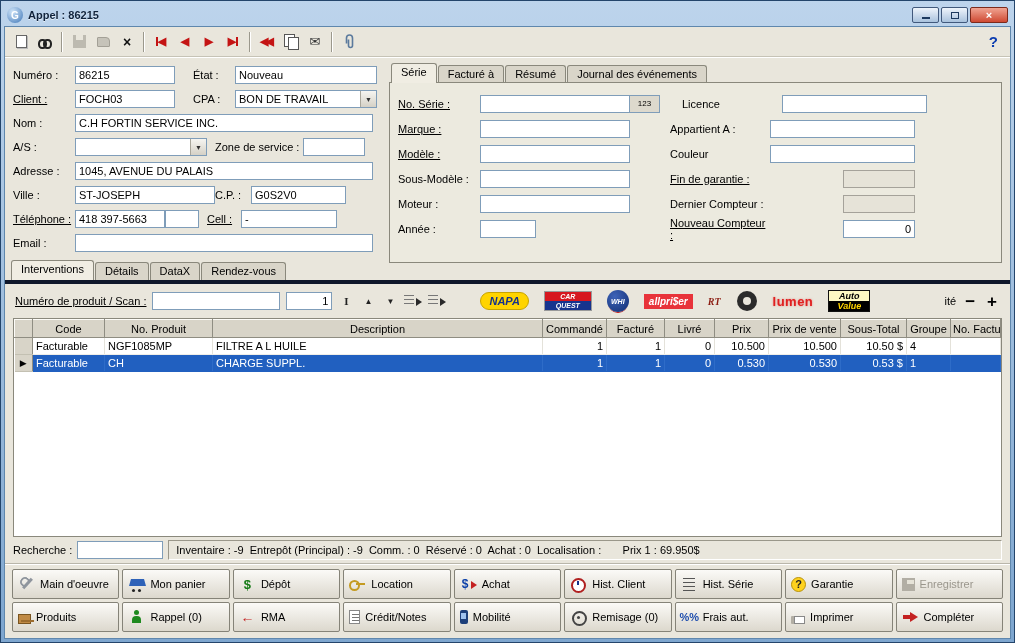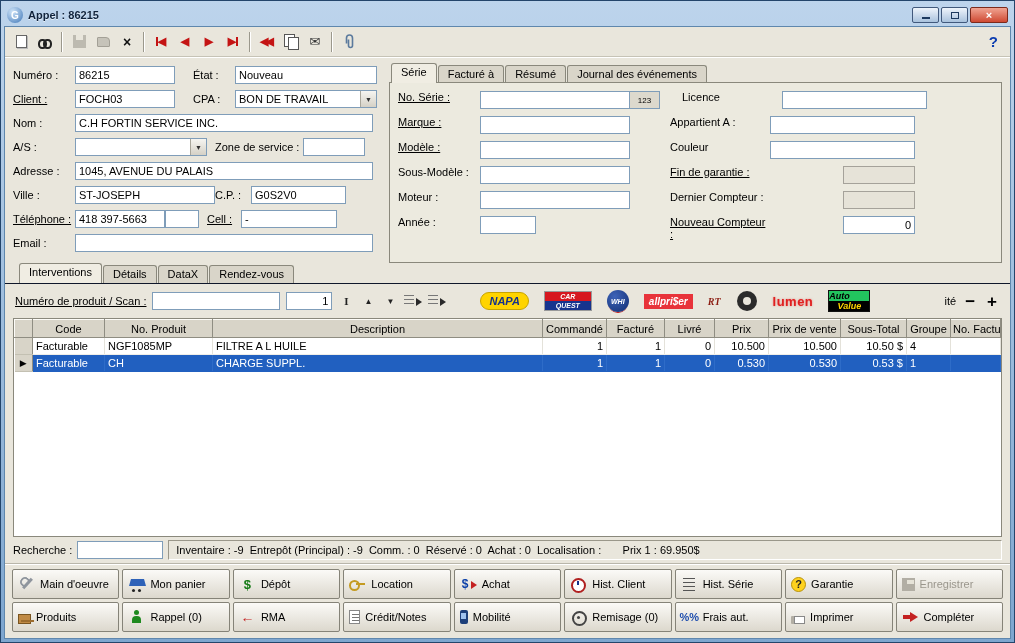--- a/index.html
+++ b/index.html
@@ -47,44 +47,44 @@
 .combo{display:flex;align-items:center;padding:0}
 .combo .cval{flex:1;padding:0 3px;overflow:hidden;white-space:nowrap}
 .arrowbtn{width:16px;height:100%;background:linear-gradient(#f6f5f1,#d5d1c6);border-left:1px solid #a9a69b;display:flex;align-items:center;justify-content:center;font-size:7px;color:#333}
 .w-lb1{width:62px}.w-lb2{width:42px}
 
 .fright{flex:1;margin-left:8px;display:flex;flex-direction:column}
 .tabs{display:flex;align-items:flex-end;height:20px;padding-left:2px;gap:1px}
 .tab{border:1px solid #8a887c;border-bottom:none;background:#d9d5c9;padding:2px 9px;border-radius:3px 3px 0 0;height:18px}
 .tab.active{background:#f0ede3;height:20px;position:relative;z-index:2}
 .gbox{flex:1;border:1px solid #8a887c;background:#eceadf;margin-top:-1px;padding:8px 8px 0}
-.grow{display:flex;height:25px}
+.grow{display:flex;align-items:center;height:25px}
 .s-lb1{width:82px}.s-lb2{width:100px;margin-left:10px}
 .s-f1{width:150px}.s-f2{width:145px}
 .badge123{width:30px;height:18px;border:1px solid #7f9db9;border-left:none;background:#ddd9cd;font-size:8px;display:flex;align-items:center;justify-content:center}
 .short{width:72px;margin-left:73px;text-align:right}
 
-.maintabs{display:flex;align-items:flex-end;height:21px;padding-left:14px;gap:1px;border-bottom:1px solid #0f172a}
+.maintabs{display:flex;align-items:flex-end;height:21px;padding-left:6px;gap:1px;border-bottom:4px solid #0f172a}
 
 .scanrow{height:34px;display:flex;align-items:center;padding:0 10px;gap:6px}
 .mini{width:16px;height:16px;display:flex;align-items:center;justify-content:center;color:#222}
 .tri{font-size:8px}
 .rowic{position:relative;width:18px;height:14px;background:repeating-linear-gradient(#777 0 1px,transparent 1px 4px);background-size:10px 12px;background-repeat:no-repeat;background-position:0 1px}
 .rowic::after{content:"";position:absolute;right:0;top:4px;border-left:6px solid #2a2a2a;border-top:4px solid transparent;border-bottom:4px solid transparent}
 .logos{display:flex;align-items:center;gap:15px;margin-left:28px}
 .napa{background:#ffd400;border:1px solid #c8a400;border-radius:10px;color:#15328c;font-weight:bold;font-style:italic;padding:2px 8px;font-size:11px}
 .cq{display:flex;flex-direction:column;width:48px;border:1px solid #999}
 .cq-top{background:#d6171f;color:#fff;font-size:7px;font-weight:bold;font-style:italic;text-align:center;line-height:9px}
 .cq-bot{background:#17348e;color:#fff;font-size:7px;font-weight:bold;font-style:italic;text-align:center;line-height:9px}
 .whi{width:22px;height:22px;border-radius:50%;background:radial-gradient(circle at 35% 30%,#3d63b8,#122e73);color:#fff;font-size:7px;font-weight:bold;font-style:italic;display:flex;align-items:center;justify-content:center;box-shadow:0 2px 0 -1px #c41414}
 .allp{background:#e8333a;color:#fff;font-style:italic;font-size:10px;padding:2px 5px;font-weight:bold}
 .rt{font-family:"Liberation Serif",serif;font-weight:bold;font-style:italic;color:#8c1d12;font-size:10px}
 .lumen{color:#e02020;font-weight:bold;font-size:13px;letter-spacing:.5px;text-shadow:0 0 2px rgba(224,32,32,.5)}
 .av{width:42px;border:1px solid #111}
-.av-top{background:#22c55e;color:#000;font-weight:bold;font-style:italic;font-size:9px;text-align:left;line-height:10px}
+.av-top{background:#fef9c3;color:#000;font-weight:bold;font-style:italic;font-size:9px;text-align:center;line-height:10px}
 .av-bot{background:#000;color:#ffd400;font-weight:bold;font-style:italic;font-size:9px;text-align:center;line-height:10px}
 .qsuffix{margin-left:auto}
 .pm{font-size:17px;font-weight:bold;line-height:1;padding:0 3px}
 
 .gridwrap{flex:1;margin:0 8px;border:1px solid #8a887c;background:#fff;overflow:hidden}
 table.grid{border-collapse:collapse;width:100%;table-layout:fixed}
 .grid th{background:#d8d4c8;border-right:1px solid #8f8d82;border-bottom:1px solid #8f8d82;border-top:1px solid #fdfcf8;border-left:1px solid #fdfcf8;font-weight:normal;height:18px;overflow:hidden;white-space:nowrap;padding:0 2px}
 .grid td{border-right:1px solid #e4e2da;border-bottom:1px solid #f0eee8;height:17px;padding:0 3px;white-space:nowrap;overflow:hidden;background:#fff}
 .grid tr.sel td{background:#2160c0;color:#fff;border-right-color:#2e6cc8;border-bottom-color:#2160c0}
 .grid td.selcol,.grid tr.sel td.selcol{background:#d8d4c8;color:#000;border-right:1px solid #8f8d82;border-bottom:1px solid #c3c0b2;text-align:center;padding:0;font-size:9px}

